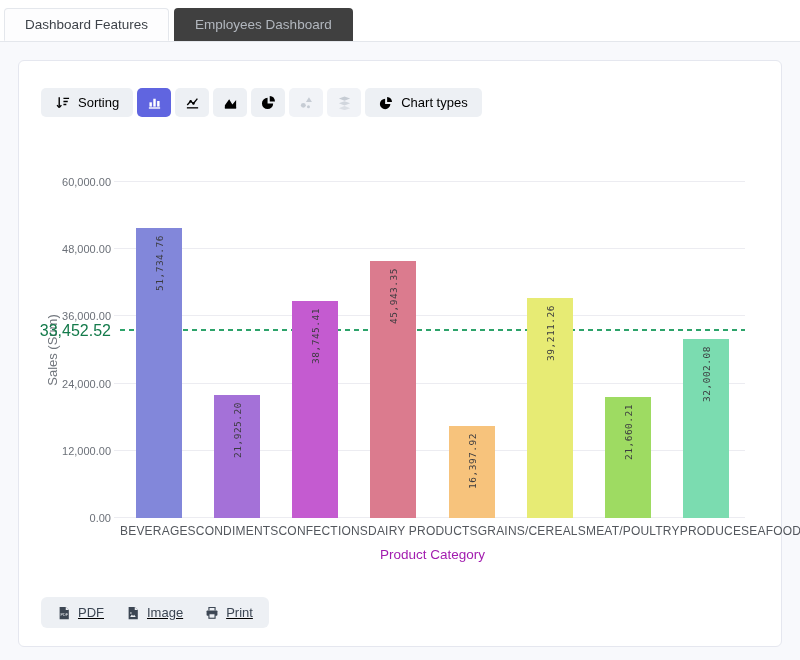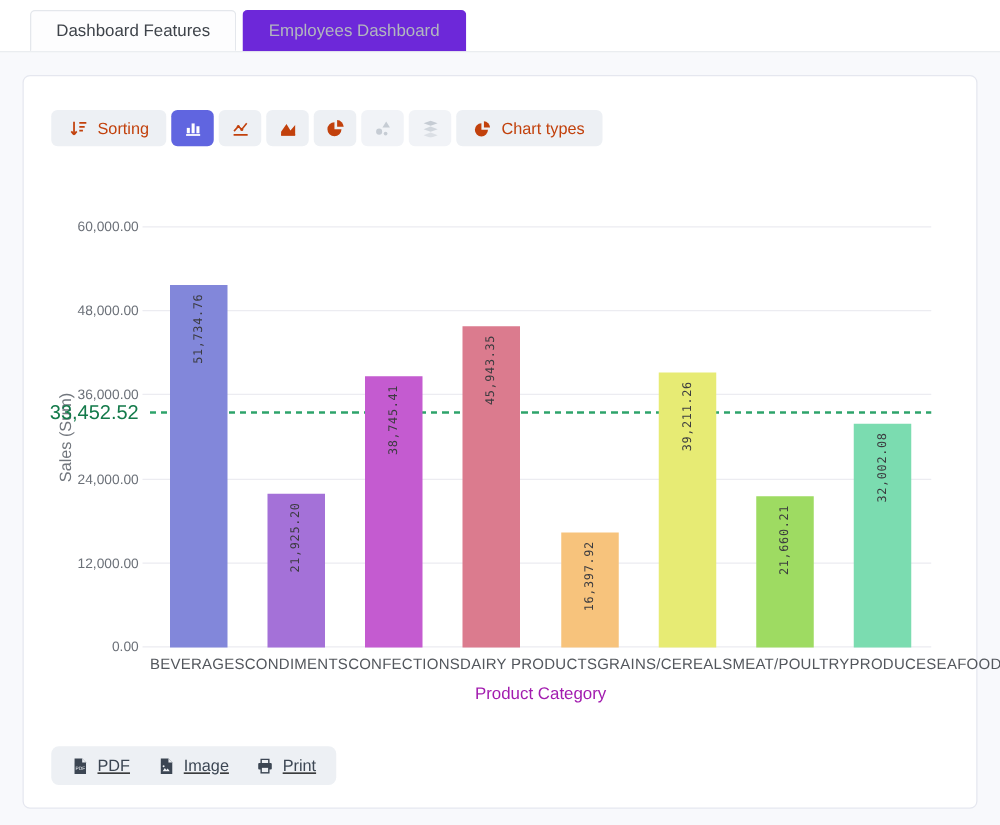--- a/index.html
+++ b/index.html
@@ -1,32 +1,32 @@
 <!DOCTYPE html>
 <html><head>
 <meta charset="utf-8">
 <style>
   * { box-sizing: border-box; margin: 0; padding: 0; }
   html,body { width: 800px; height: 660px; overflow: hidden; }
   body { font-family: "Liberation Sans", sans-serif; background: #ffffff; }
 
   
-  .tabbar { display: flex; gap: 5px; padding: 8px 0 0 24px; border-bottom: 1px solid #e4e7ec; background: #fff; height: 42px; }
-  .tab { font-size: 13.5px; color: #b2b7be; background: #6d28d9; padding: 0 20px; line-height: 32px; height: 33px;
+  .tabbar { display: flex; gap: 5px; padding: 8px 0 0 4px; border-bottom: 1px solid #e4e7ec; background: #fff; height: 42px; }
+  .tab { font-size: 13.5px; color: #b2b7be; background: #404040; padding: 0 20px; line-height: 32px; height: 33px;
          border-radius: 4px 4px 0 0; border: 1px solid transparent; margin-bottom: -1px; cursor: pointer; white-space: nowrap; }
   .tab.active { background: #fdfdfe; color: #3e434a; border-color: #e4e7ec; border-bottom-color: #fdfdfe; }
 
   
   .page { background: #f8f9fc; height: 618px; padding: 18px 18px 0; }
   .card { background: #fff; border: 1px solid #e5e7ef; border-radius: 6px; height: 587px; position: relative; }
 
   
   .toolbar { display: flex; gap: 4px; margin: 27px 0 0 22px; align-items: center; }
   .btn { display: inline-flex; align-items: center; gap: 8px; background: #edf0f4; border: none; border-radius: 5px;
-         height: 29px; padding: 0 14px; font-family: "Liberation Sans", sans-serif; font-size: 13px; color: #c2410c; cursor: pointer; }
+         height: 29px; padding: 0 14px; font-family: "Liberation Sans", sans-serif; font-size: 13px; color: #000000; cursor: pointer; }
   .btn.icon-only { width: 34px; padding: 0; justify-content: center; }
   .btn.active { background: #6065e0; color: #fff; }
   .btn.disabled { background: #f1f3f7; color: #c6ccd4; cursor: default; }
   .btn svg { display: block; }
 
   
   .chart-region { position: relative; margin: 65px 36px 0 101px; }
   .plot { position: relative; height: 336px; }
   .gridline { position: absolute; left: -6px; right: 0; height: 1px; background: #ececf1; }
   .ytick { position: absolute; right: calc(100% + 9px); transform: translateY(50%); font-size: 11px; color: #6b7078; white-space: nowrap; }

